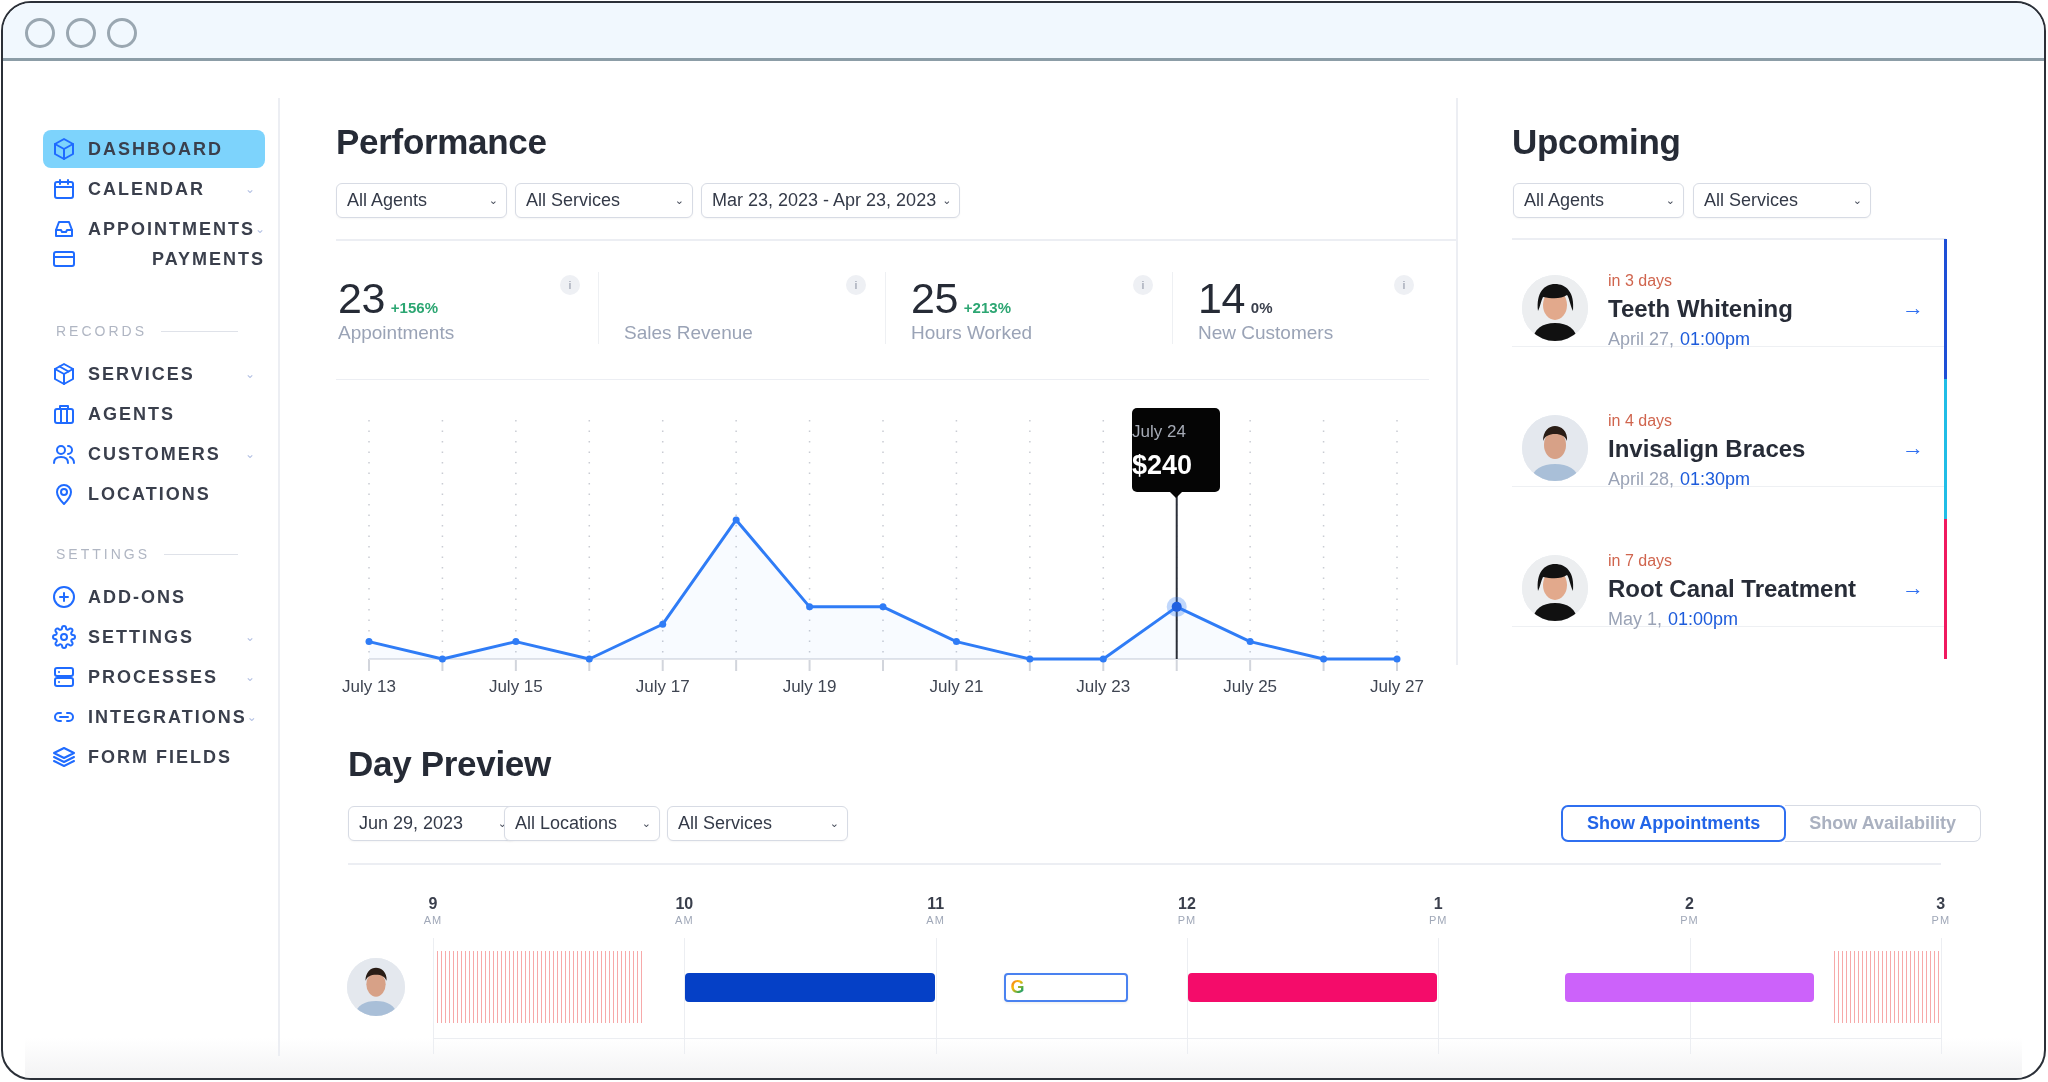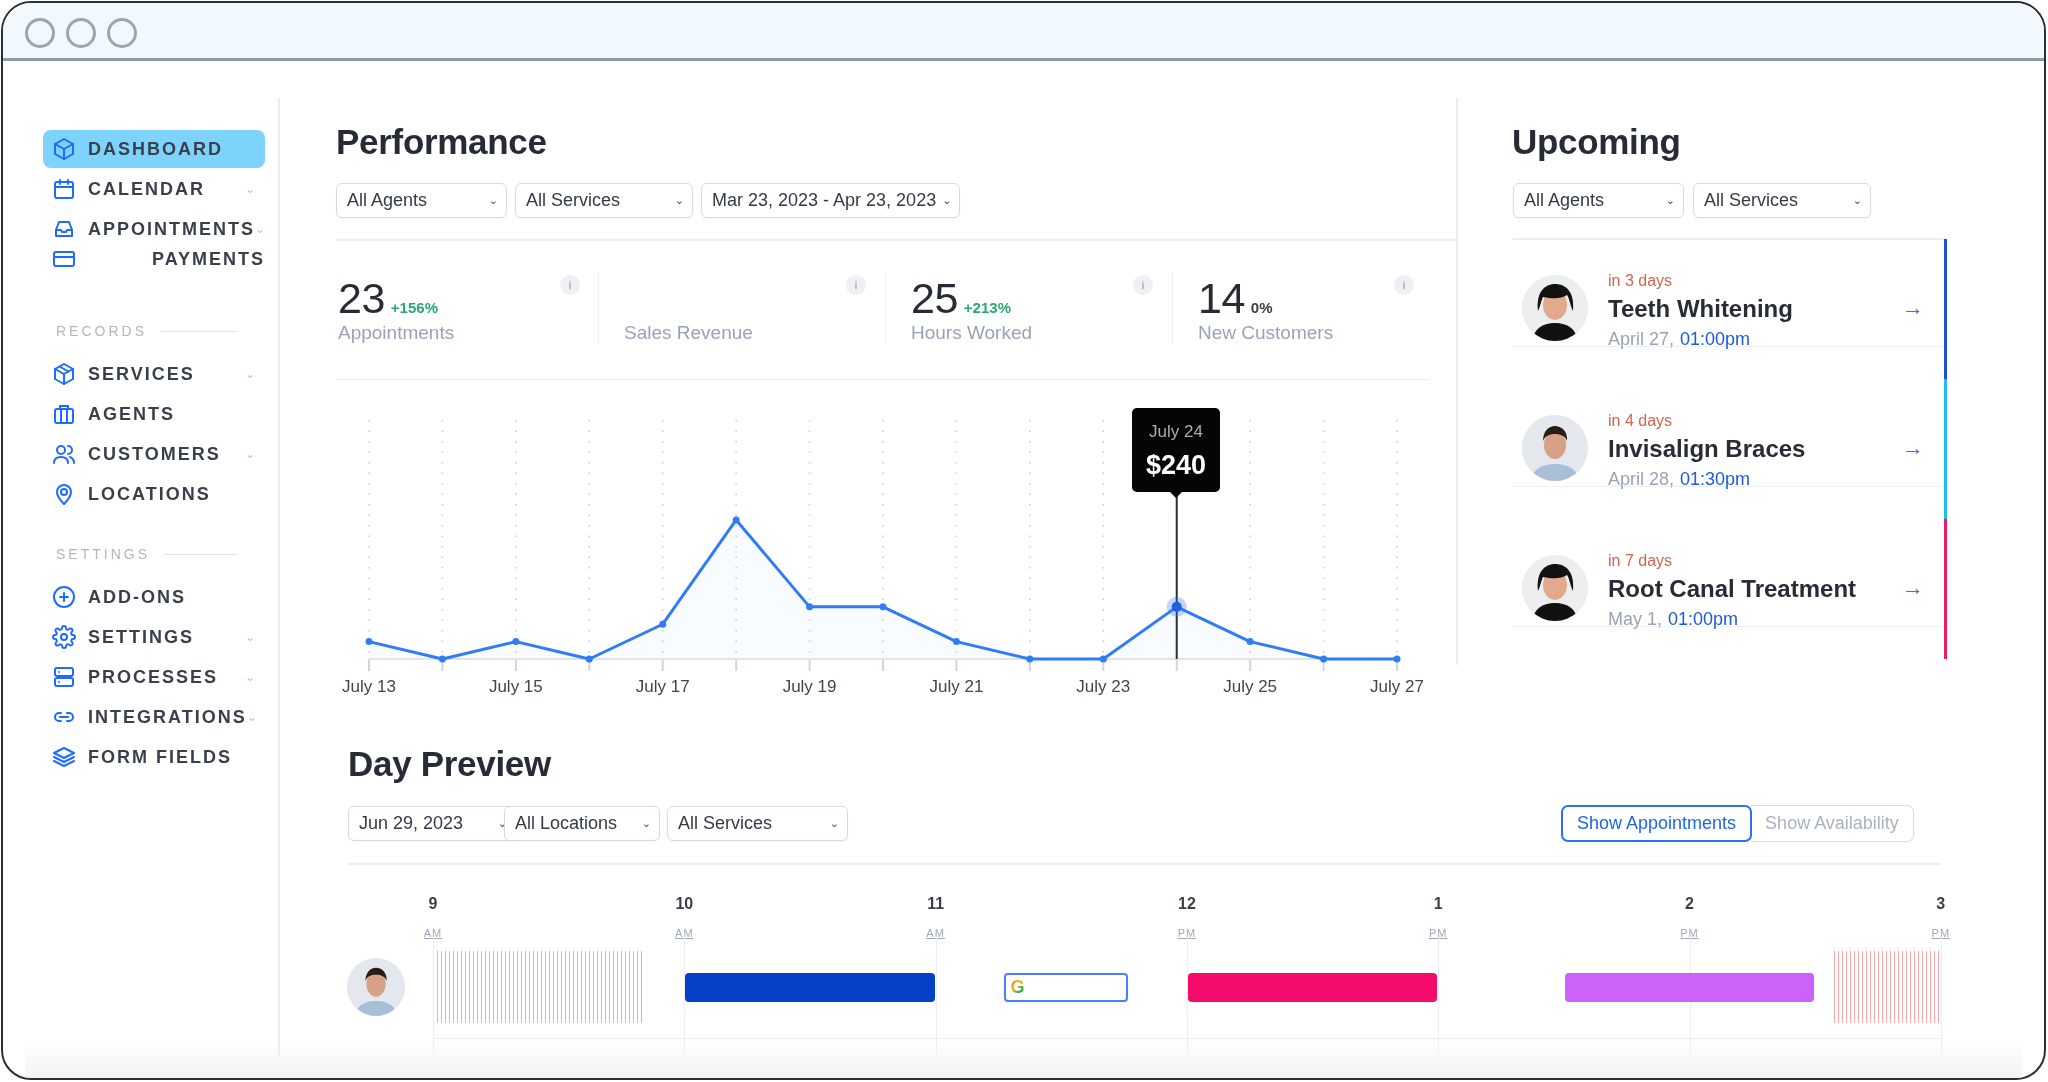--- a/index.html
+++ b/index.html
@@ -32,43 +32,43 @@
   .stat { position: absolute; top: 270px; width: 250px; height: 80px; }
   .stat .val { position: absolute; left: 0; top: 4px; font-size: 43px; color: #262b36; letter-spacing: -0.5px; white-space: nowrap; }
   .stat .delta { font-size: 15px; font-weight: bold; color: #2ca672; margin-left: 6px; letter-spacing: 0; }
   .stat .delta.neutral { color: #3a3f4c; }
   .stat .lbl { position: absolute; left: 0; top: 52px; font-size: 19px; color: #9aa3b6; white-space: nowrap; }
   .stat .info { position: absolute; top: 5px; width: 20px; height: 20px; border-radius: 50%; background: #eef0f4; color: #8a91a1; font-size: 11px; text-align: center; line-height: 20px; }
   .stat-sep { position: absolute; top: 272px; width: 1px; height: 72px; background: #eef0f3; }
 
   
   #chart { position: absolute; left: 330px; top: 400px; width: 1120px; height: 310px; }
-  .tooltip { position: absolute; left: 1132px; top: 408px; width: 88px; height: 84px; background: #050505; border-radius: 5px; color: #fff; text-align: center; }
+  .tooltip { position: absolute; left: 1132px; top: 408px; width: 88px; height: 84px; background: #050505; border-radius: 5px; color: #fff; text-align: left; }
   .tooltip .tt-date { font-size: 17px; color: #a6abb6; margin-top: 14px; }
   .tooltip .tt-val { font-size: 27px; font-weight: bold; margin-top: 8px; }
   .tooltip .tt-arrow { position: absolute; left: 38px; bottom: -6px; width: 0; height: 0; border-left: 6px solid transparent; border-right: 6px solid transparent; border-top: 6px solid #050505; }
 
   
   .up-row { position: absolute; left: 1512px; width: 434px; height: 108px; border-bottom: 1px solid #eef0f3; }
   .up-bar { position: absolute; left: 1944px; width: 3px; }
   .avatar { position: absolute; width: 66px; height: 66px; border-radius: 50%; overflow: hidden; background: #e8ecf1; }
   .up-when { position: absolute; left: 96px; font-size: 16px; color: #d0654e; }
   .up-title { position: absolute; left: 96px; font-size: 24px; color: #272c37; font-weight: bold; white-space: nowrap; }
   .up-date { position: absolute; left: 96px; font-size: 18px; color: #9aa3b6; white-space: nowrap; }
   .up-date .time { color: #1c5bdb; font-weight: normal; margin-left: 6px; }
   .up-arrow { position: absolute; left: 390px; font-size: 22px; color: #2f6ff0; }
 
   
   .toggle { position: absolute; left: 1561px; top: 805px; height: 37px; display: flex; }
-  .toggle .tbtn { height: 37px; padding: 0 14px; font-size: 18px; display: flex; align-items: center; border: 1px solid #d7dbe4; background: #fff; color: #aab1c0; }
+  .toggle .tbtn { height: 37px; padding: 0 24px; font-size: 18px; display: flex; align-items: center; border: 1px solid #d7dbe4; background: #fff; color: #aab1c0; font-weight: bold; }
   .toggle .tbtn.active { border: 2px solid #2f6ff0; color: #2265e8; border-radius: 7px; position: relative; z-index: 2; }
   .toggle .tbtn.inactive { border-left: none; border-radius: 0 7px 7px 0; margin-left: -1px; }
   .hour { position: absolute; top: 895px; width: 60px; text-align: center; }
   .hour .hnum { font-size: 16px; font-weight: bold; color: #3a3f4c; }
-  .hour .hampm { font-size: 11px; color: #a0a8b8; letter-spacing: 1px; margin-top: 14px; text-decoration: underline; }
+  .hour .hampm { font-size: 11px; color: #a0a8b8; letter-spacing: 1px; margin-top: 1px; }
   .hgrid { position: absolute; top: 938px; width: 1px; height: 116px; background: #eceef2; }
   .hatch { position: absolute; top: 951px; height: 72px; background: repeating-linear-gradient(90deg, #f7a9a9 0px, #f7a9a9 1px, transparent 1px, transparent 4px); }
   .appt { position: absolute; top: 973px; height: 29px; border-radius: 4px; }
   .gcal { position: absolute; top: 973px; height: 29px; border-radius: 4px; border: 2px solid #4a82f0; background: #fff; display: flex; align-items: center; padding-left: 4px; box-shadow: 0 1px 3px rgba(0,0,0,0.08); }
   .row-line { position: absolute; left: 433px; top: 1038px; width: 1508px; height: 1px; background: #eceef2; }
 </style>
 </head>
 <body>
 
 <div class="window">

